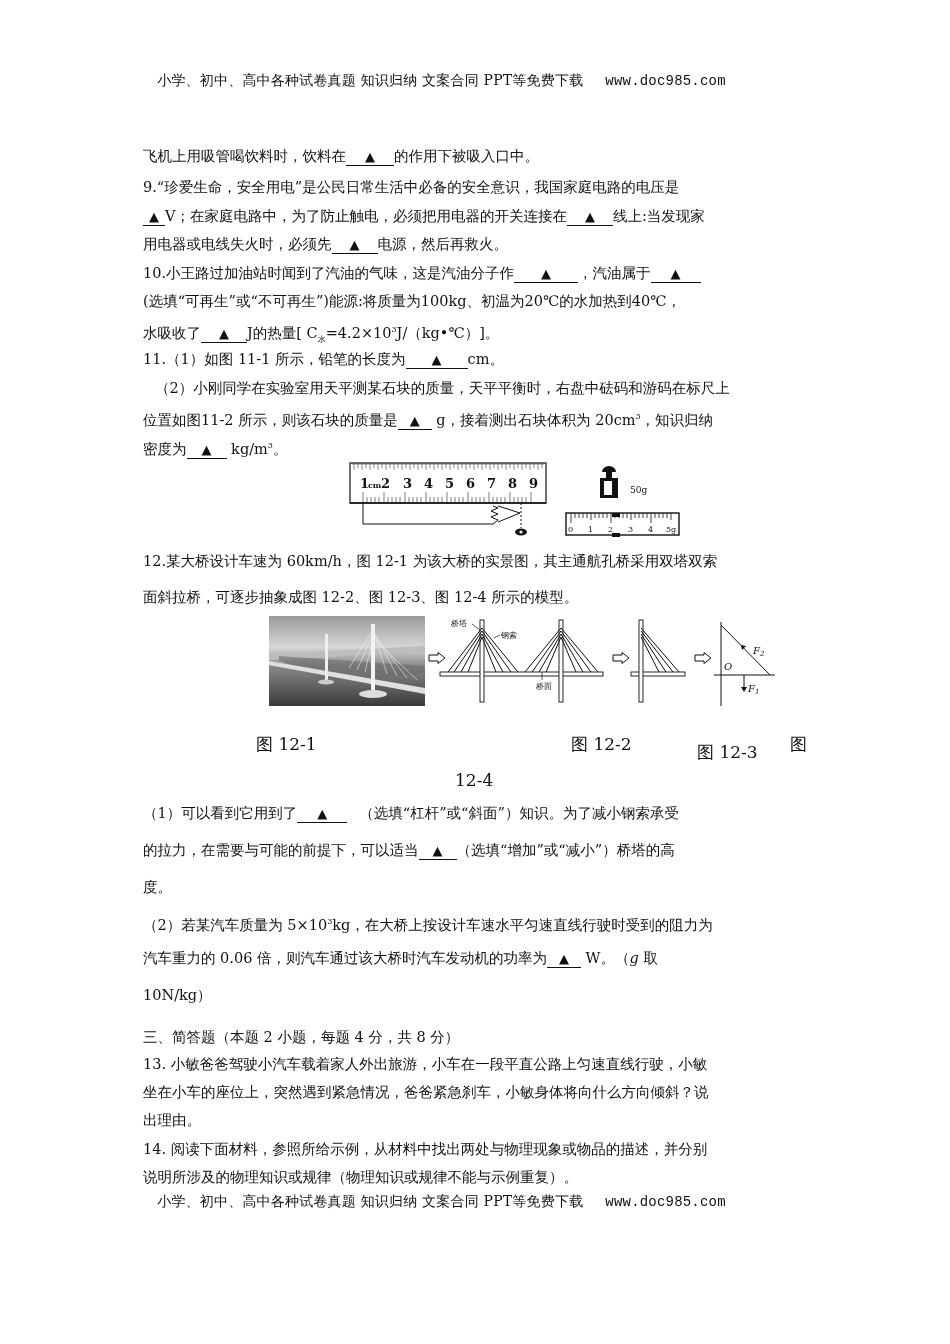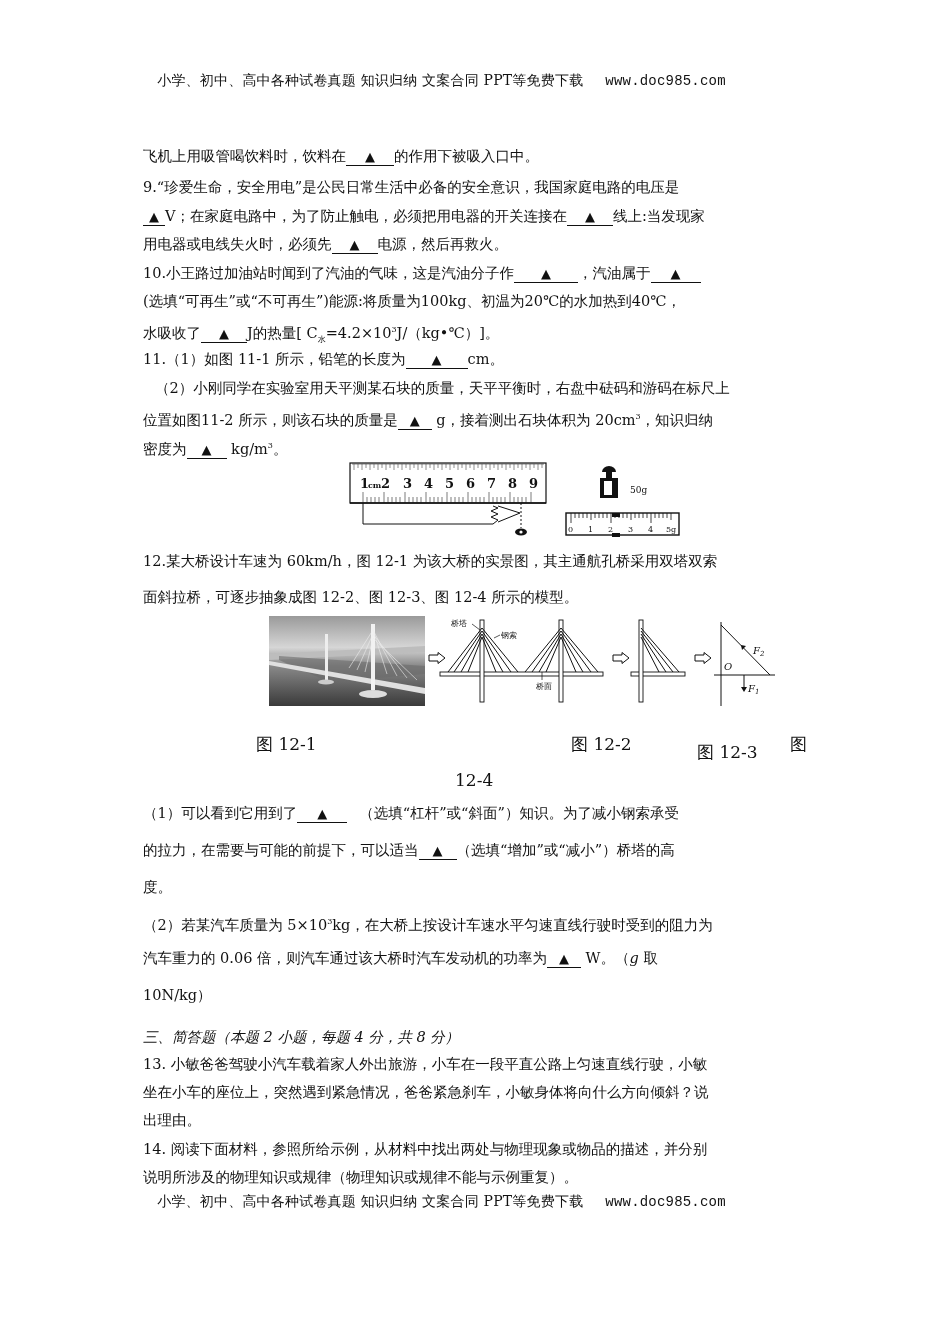--- a/index.html
+++ b/index.html
@@ -331,21 +331,21 @@
 </div>
 <div class="line" style="top:877px;"><span>度。</span></div>
 <div class="line" style="top:912px;">
   <span>（2）若某汽车质量为 5×10</span><sup>3</sup><span>kg，在大桥上按设计车速水平匀速直线行驶时受到的阻力为</span>
 </div>
 <div class="line" style="top:948px;">
   <span>汽车重力的 0.06 倍，则汽车通过该大桥时汽车发动机的功率为</span><span class="blank" style="width:34px;"><span class="tri">▲</span></span><span> W。（</span><i>g</i><span> 取</span>
 </div>
 <div class="line" style="top:985px;"><span>10N/kg）</span></div>
 
-<div class="line" style="top:1027px;font-style:italic;"><span>三、简答题（本题 2 小题，每题 4 分，共 8 分）</span></div>
+<div class="line" style="top:1027px;"><span>三、简答题（本题 2 小题，每题 4 分，共 8 分）</span></div>
 
 <div class="line" style="top:1054px;"><span>13. 小敏爸爸驾驶小汽车载着家人外出旅游，小车在一段平直公路上匀速直线行驶，小敏</span></div>
 <div class="line" style="top:1082px;"><span>坐在小车的座位上，突然遇到紧急情况，爸爸紧急刹车，小敏身体将向什么方向倾斜？说</span></div>
 <div class="line" style="top:1110px;font-family:Liberation Serif, serif;"><span>出理由。</span></div>
 
 <div class="line" style="top:1139px;"><span>14. 阅读下面材料，参照所给示例，从材料中找出两处与物理现象或物品的描述，并分别</span></div>
 <div class="line" style="top:1167px;"><span>说明所涉及的物理知识或规律（物理知识或规律不能与示例重复）。</span></div>
 
 <div class="hdr" style="top:1193px;">
   <span>小学、初中、高中各种试卷真题 知识归纳 文案合同 PPT等免费下载</span><span class="url">www.doc985.com</span>

